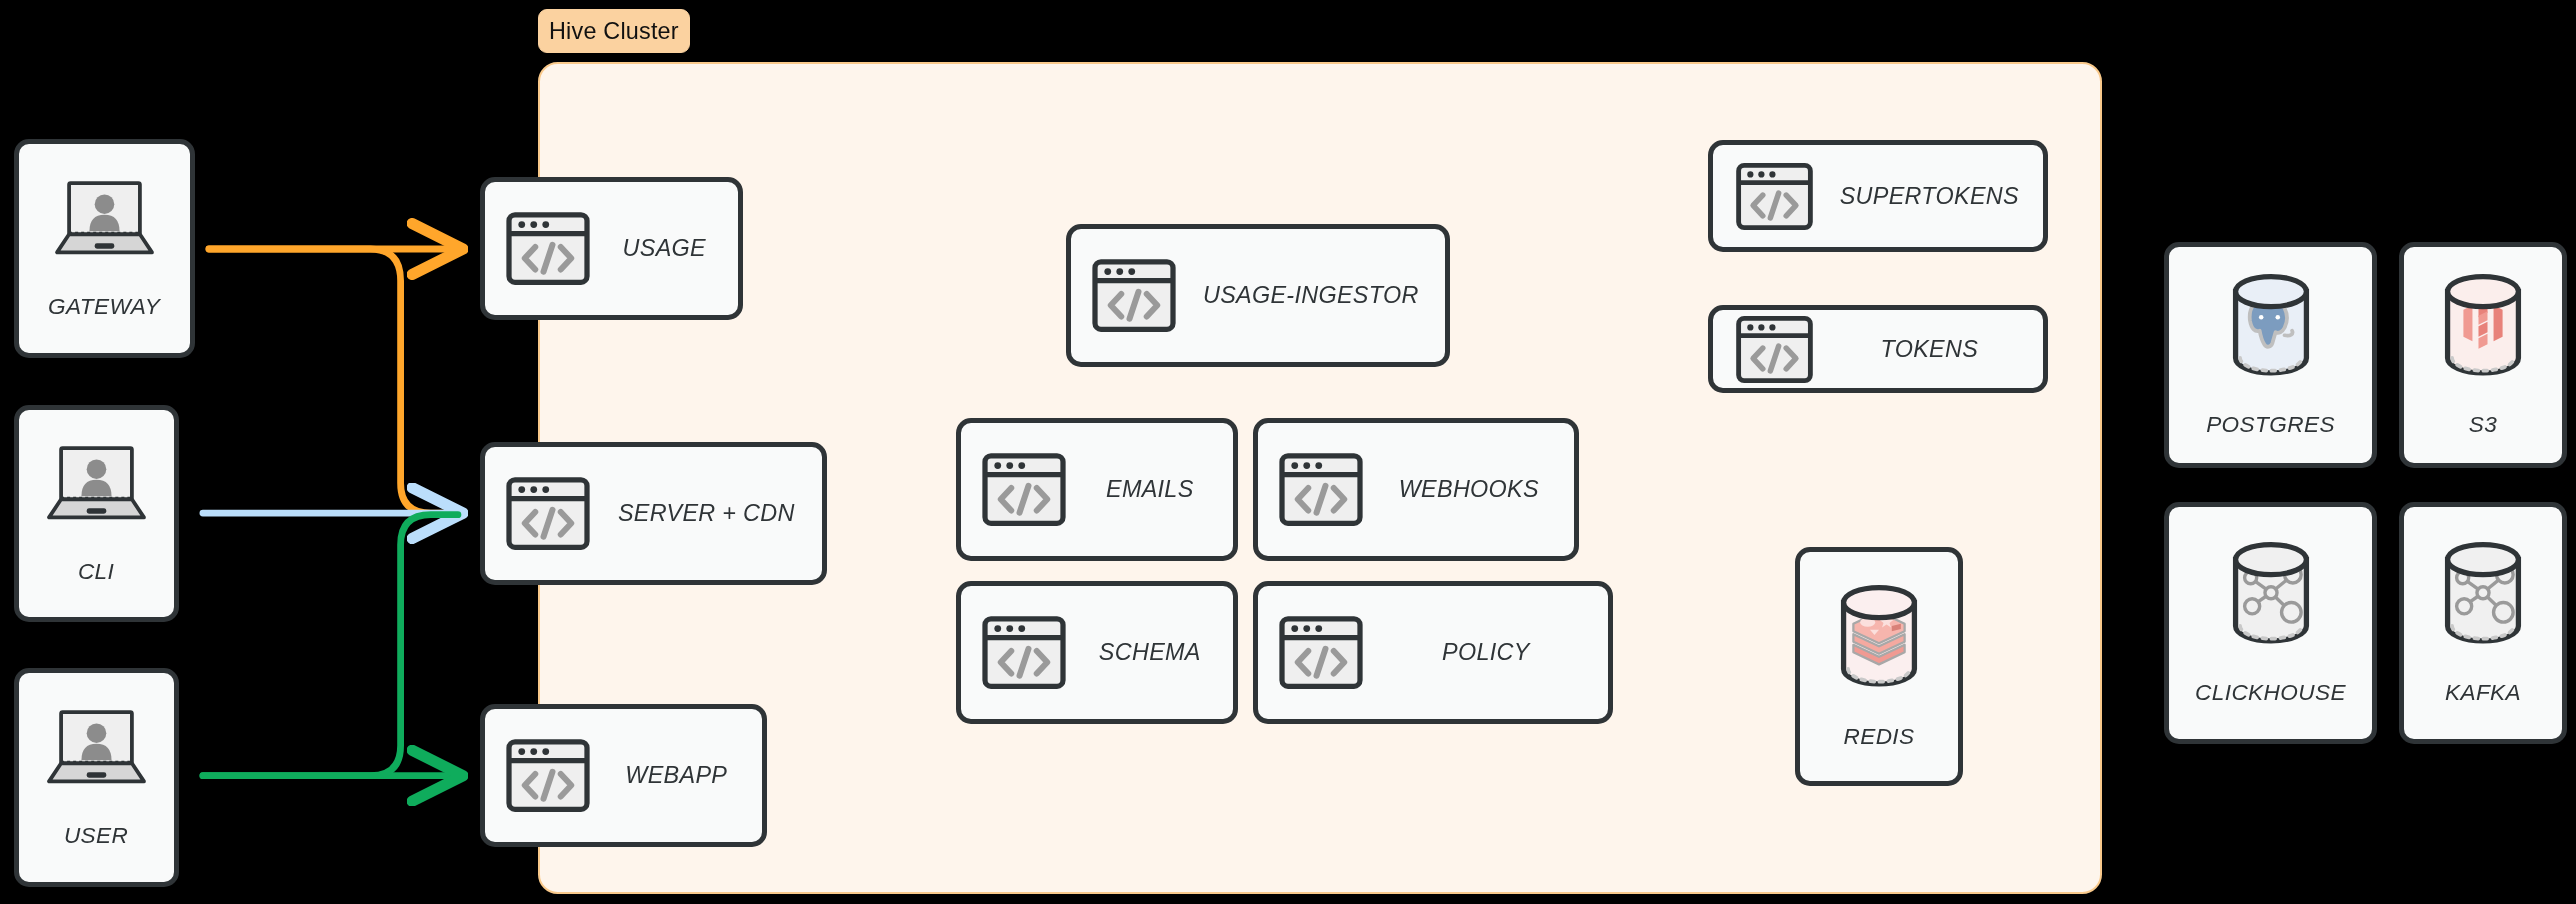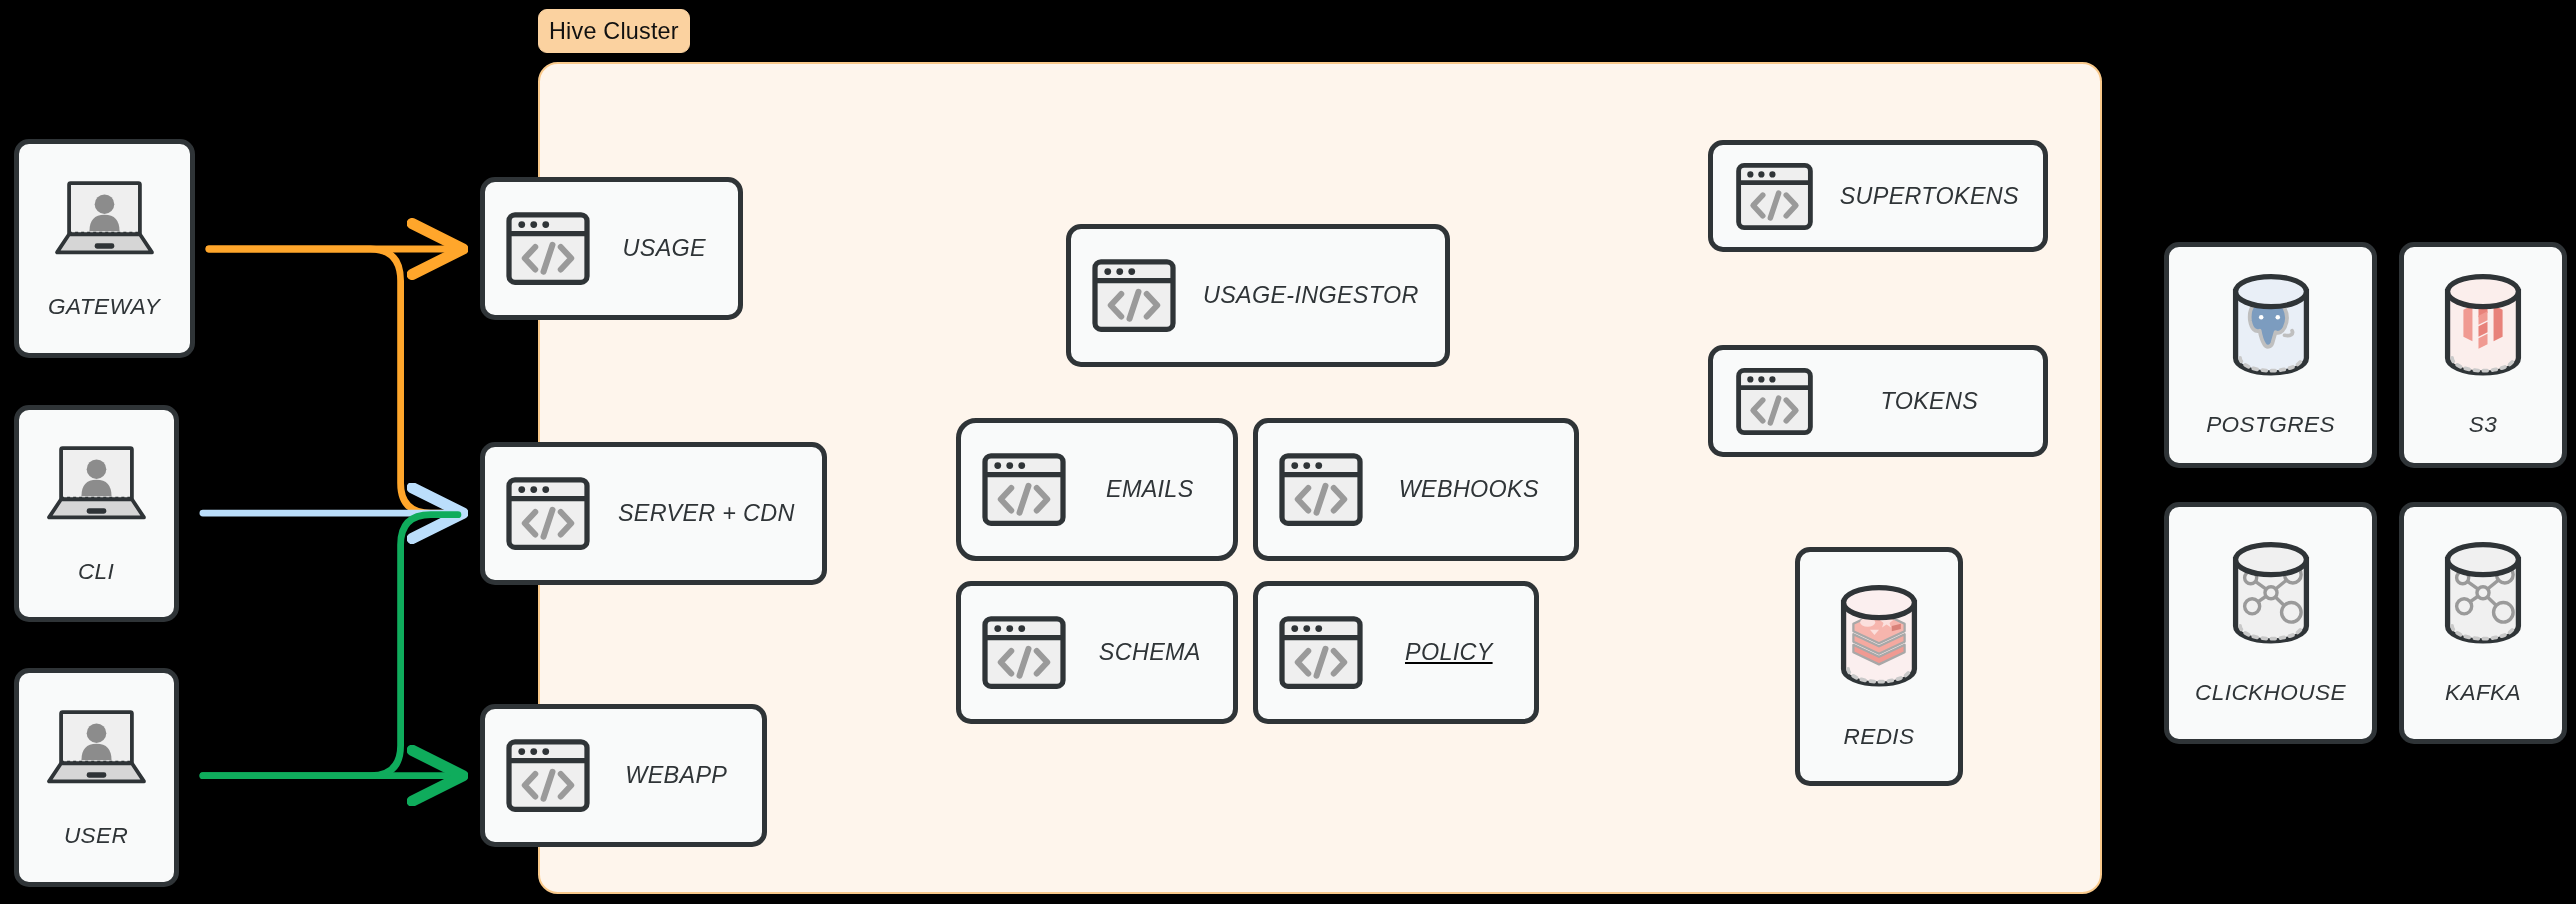--- a/index.html
+++ b/index.html
@@ -234,21 +234,21 @@
         <circle cx="38" cy="18" r="4.5" fill="#2F3437"></circle>
         <circle cx="54" cy="18" r="4.5" fill="#2F3437"></circle>
         <path d="M40,48 L26,63 L40,78" fill="none" stroke="#9A9A9A" stroke-width="8" stroke-linecap="round" stroke-linejoin="round"></path>
         <path d="M74,48 L88,63 L74,78" fill="none" stroke="#9A9A9A" stroke-width="8" stroke-linecap="round" stroke-linejoin="round"></path>
         <line x1="63" y1="45" x2="51" y2="81" stroke="#9A9A9A" stroke-width="8" stroke-linecap="round"></line>
       </svg>
     </span>
     <span class="lbl">USAGE-INGESTOR</span>
   </div>
 
-  <div class="node svc" style="left:956px; top:418px; width:282px; height:143px;border-radius:20px;">
+  <div class="node svc" style="left:956px; top:418px; width:282px; height:143px;">
     <span class="icon-wrap">
       <svg width="86" height="75" viewBox="0 0 114 100">
         <rect x="5" y="5" width="104" height="90" rx="8" fill="#EFEFEF" stroke="#2F3437" stroke-width="7"></rect>
         <line x1="5" y1="30" x2="109" y2="30" stroke="#2F3437" stroke-width="7"></line>
         <circle cx="22" cy="18" r="4.5" fill="#2F3437"></circle>
         <circle cx="38" cy="18" r="4.5" fill="#2F3437"></circle>
         <circle cx="54" cy="18" r="4.5" fill="#2F3437"></circle>
         <path d="M40,48 L26,63 L40,78" fill="none" stroke="#9A9A9A" stroke-width="8" stroke-linecap="round" stroke-linejoin="round"></path>
         <path d="M74,48 L88,63 L74,78" fill="none" stroke="#9A9A9A" stroke-width="8" stroke-linecap="round" stroke-linejoin="round"></path>
         <line x1="63" y1="45" x2="51" y2="81" stroke="#9A9A9A" stroke-width="8" stroke-linecap="round"></line>
@@ -282,21 +282,21 @@
         <circle cx="38" cy="18" r="4.5" fill="#2F3437"></circle>
         <circle cx="54" cy="18" r="4.5" fill="#2F3437"></circle>
         <path d="M40,48 L26,63 L40,78" fill="none" stroke="#9A9A9A" stroke-width="8" stroke-linecap="round" stroke-linejoin="round"></path>
         <path d="M74,48 L88,63 L74,78" fill="none" stroke="#9A9A9A" stroke-width="8" stroke-linecap="round" stroke-linejoin="round"></path>
         <line x1="63" y1="45" x2="51" y2="81" stroke="#9A9A9A" stroke-width="8" stroke-linecap="round"></line>
       </svg>
     </span>
     <span class="lbl">SCHEMA</span>
   </div>
 
-  <div class="node svc" style="left:1253px; top:581px; width:286px; height:143px;text-decoration:underline;">
+  <div class="node svc" style="left:1253px; top:581px; width:360px; height:143px;">
     <span class="icon-wrap">
       <svg width="86" height="75" viewBox="0 0 114 100">
         <rect x="5" y="5" width="104" height="90" rx="8" fill="#EFEFEF" stroke="#2F3437" stroke-width="7"></rect>
         <line x1="5" y1="30" x2="109" y2="30" stroke="#2F3437" stroke-width="7"></line>
         <circle cx="22" cy="18" r="4.5" fill="#2F3437"></circle>
         <circle cx="38" cy="18" r="4.5" fill="#2F3437"></circle>
         <circle cx="54" cy="18" r="4.5" fill="#2F3437"></circle>
         <path d="M40,48 L26,63 L40,78" fill="none" stroke="#9A9A9A" stroke-width="8" stroke-linecap="round" stroke-linejoin="round"></path>
         <path d="M74,48 L88,63 L74,78" fill="none" stroke="#9A9A9A" stroke-width="8" stroke-linecap="round" stroke-linejoin="round"></path>
         <line x1="63" y1="45" x2="51" y2="81" stroke="#9A9A9A" stroke-width="8" stroke-linecap="round"></line>
@@ -314,21 +314,21 @@
         <circle cx="38" cy="18" r="4.5" fill="#2F3437"></circle>
         <circle cx="54" cy="18" r="4.5" fill="#2F3437"></circle>
         <path d="M40,48 L26,63 L40,78" fill="none" stroke="#9A9A9A" stroke-width="8" stroke-linecap="round" stroke-linejoin="round"></path>
         <path d="M74,48 L88,63 L74,78" fill="none" stroke="#9A9A9A" stroke-width="8" stroke-linecap="round" stroke-linejoin="round"></path>
         <line x1="63" y1="45" x2="51" y2="81" stroke="#9A9A9A" stroke-width="8" stroke-linecap="round"></line>
       </svg>
     </span>
     <span class="lbl">SUPERTOKENS</span>
   </div>
 
-  <div class="node svc" style="left:1708px; top:305px; width:340px; height:112px;margin-top:40px;">
+  <div class="node svc" style="left:1708px; top:305px; width:340px; height:88px;">
     <span class="icon-wrap">
       <svg width="83" height="69" viewBox="0 0 114 100">
         <rect x="5" y="5" width="104" height="90" rx="8" fill="#EFEFEF" stroke="#2F3437" stroke-width="7"></rect>
         <line x1="5" y1="30" x2="109" y2="30" stroke="#2F3437" stroke-width="7"></line>
         <circle cx="22" cy="18" r="4.5" fill="#2F3437"></circle>
         <circle cx="38" cy="18" r="4.5" fill="#2F3437"></circle>
         <circle cx="54" cy="18" r="4.5" fill="#2F3437"></circle>
         <path d="M40,48 L26,63 L40,78" fill="none" stroke="#9A9A9A" stroke-width="8" stroke-linecap="round" stroke-linejoin="round"></path>
         <path d="M74,48 L88,63 L74,78" fill="none" stroke="#9A9A9A" stroke-width="8" stroke-linecap="round" stroke-linejoin="round"></path>
         <line x1="63" y1="45" x2="51" y2="81" stroke="#9A9A9A" stroke-width="8" stroke-linecap="round"></line>

